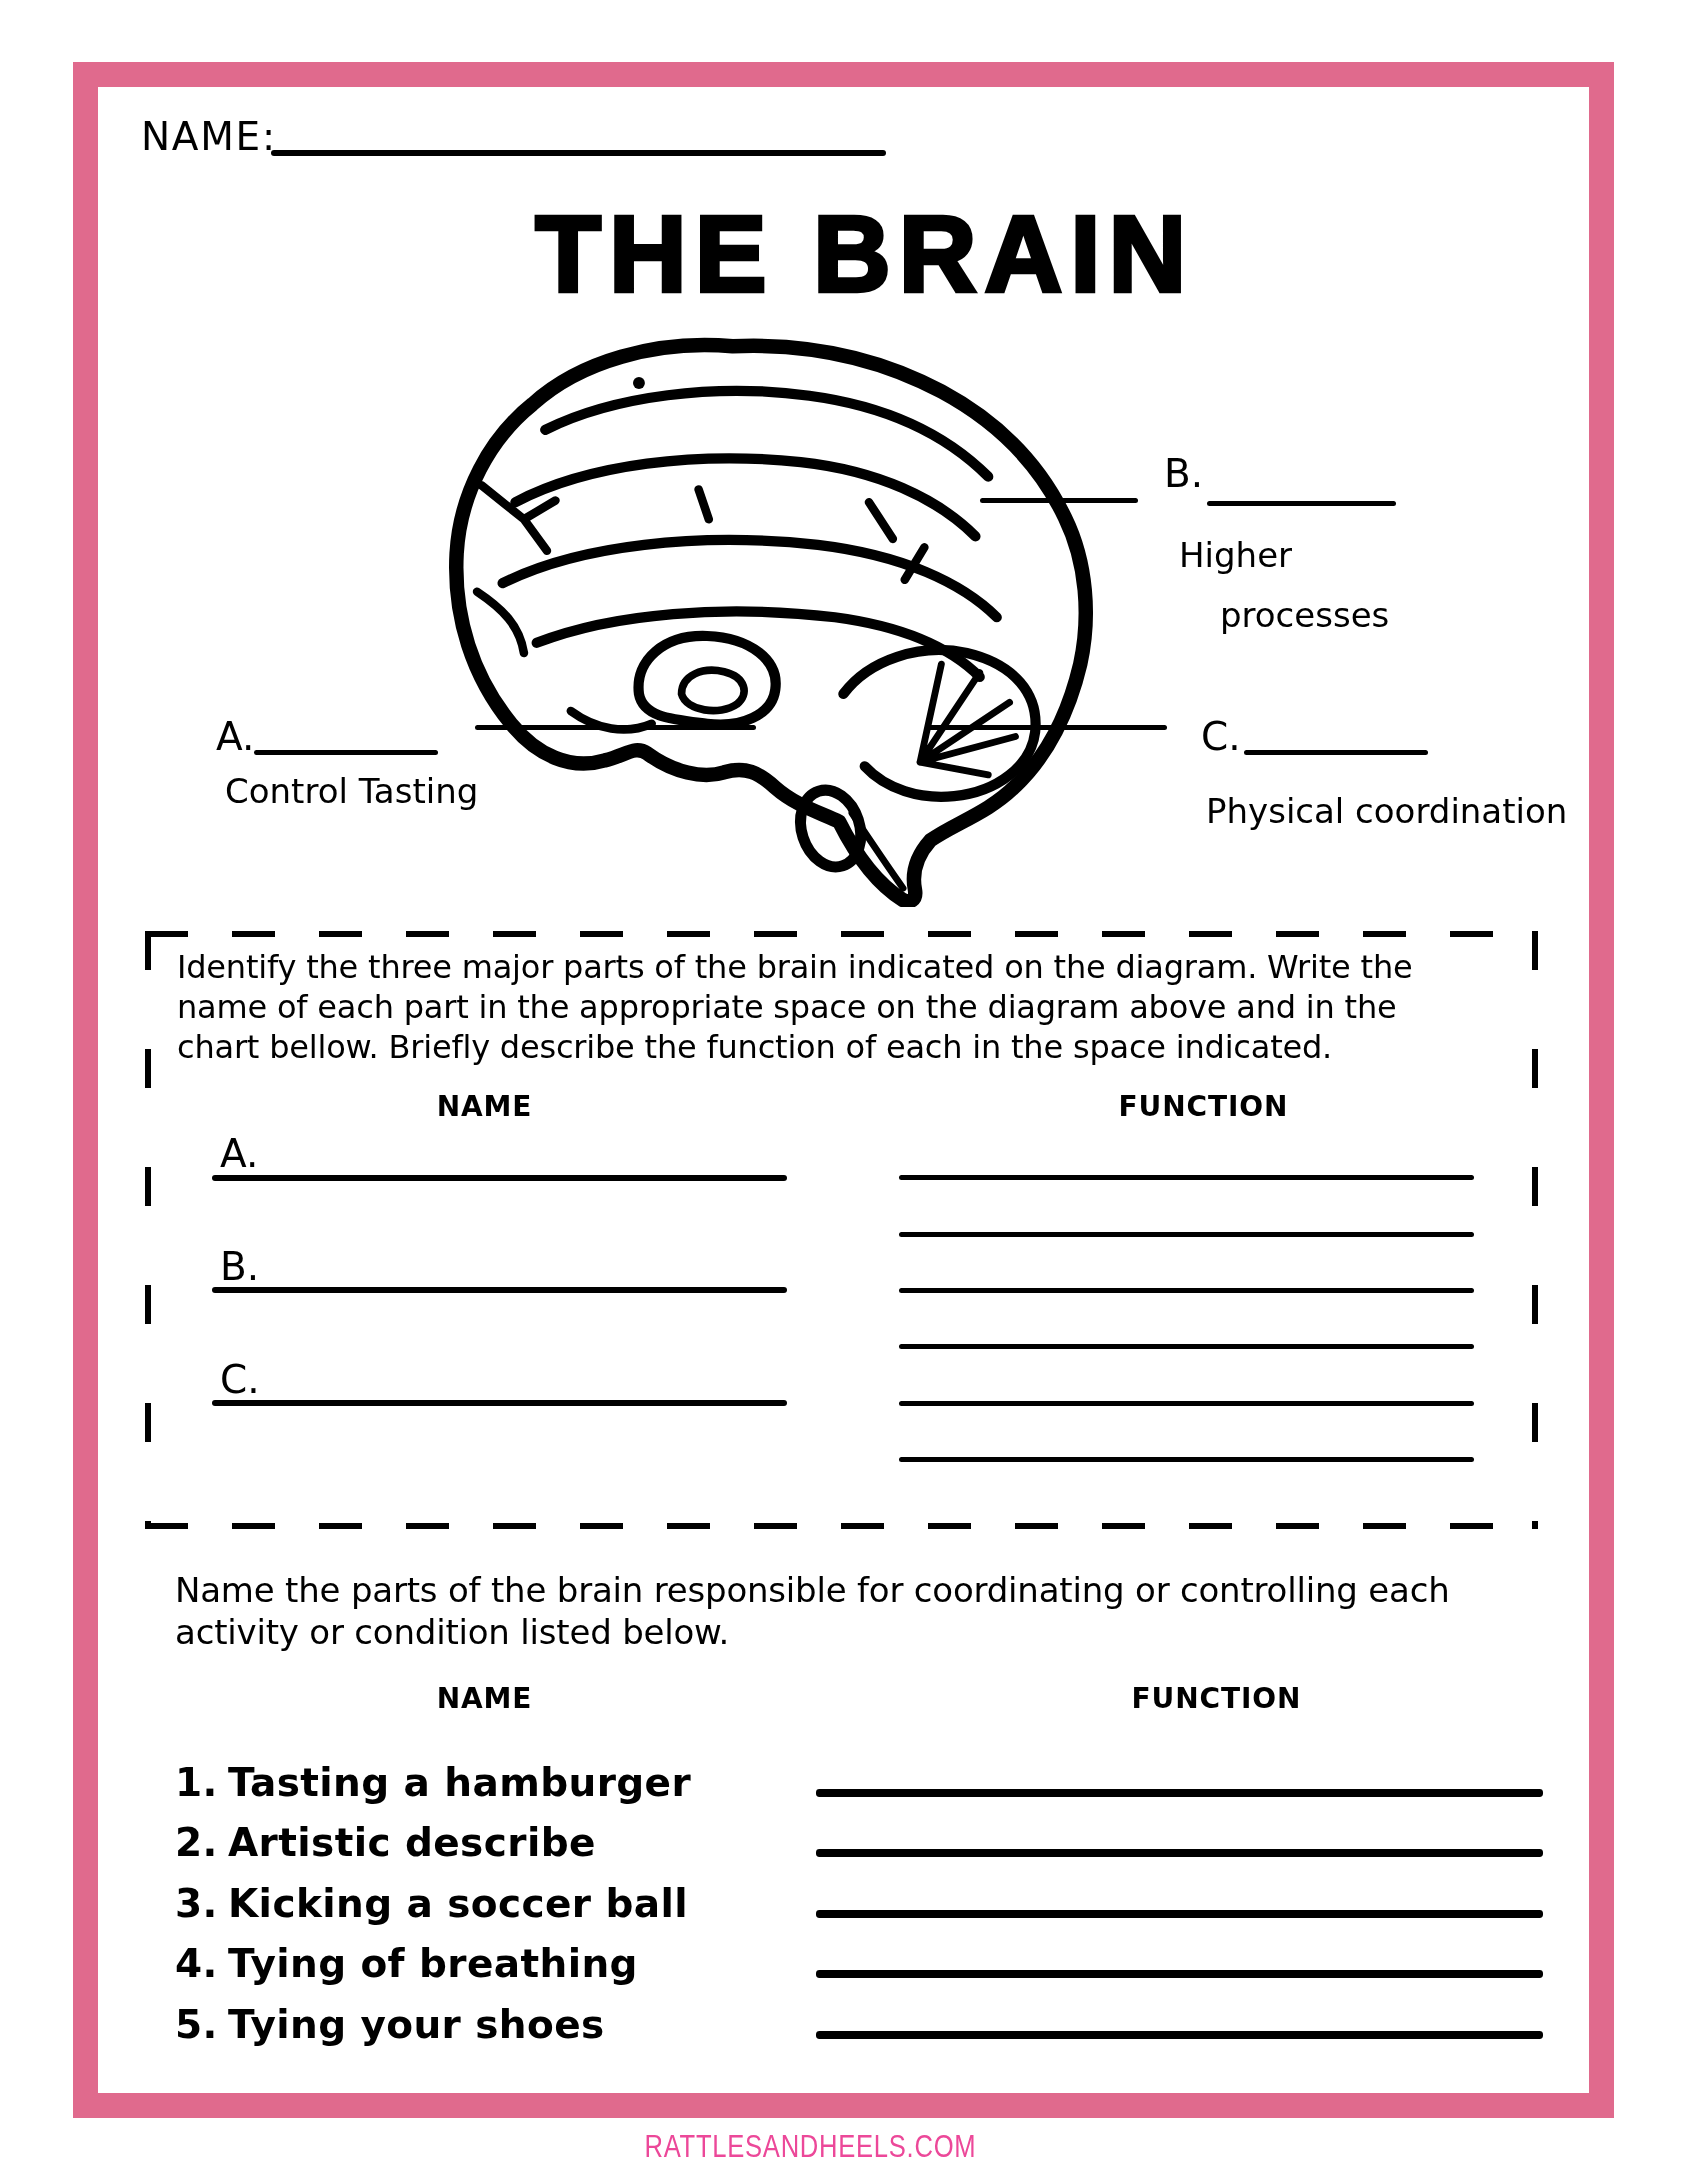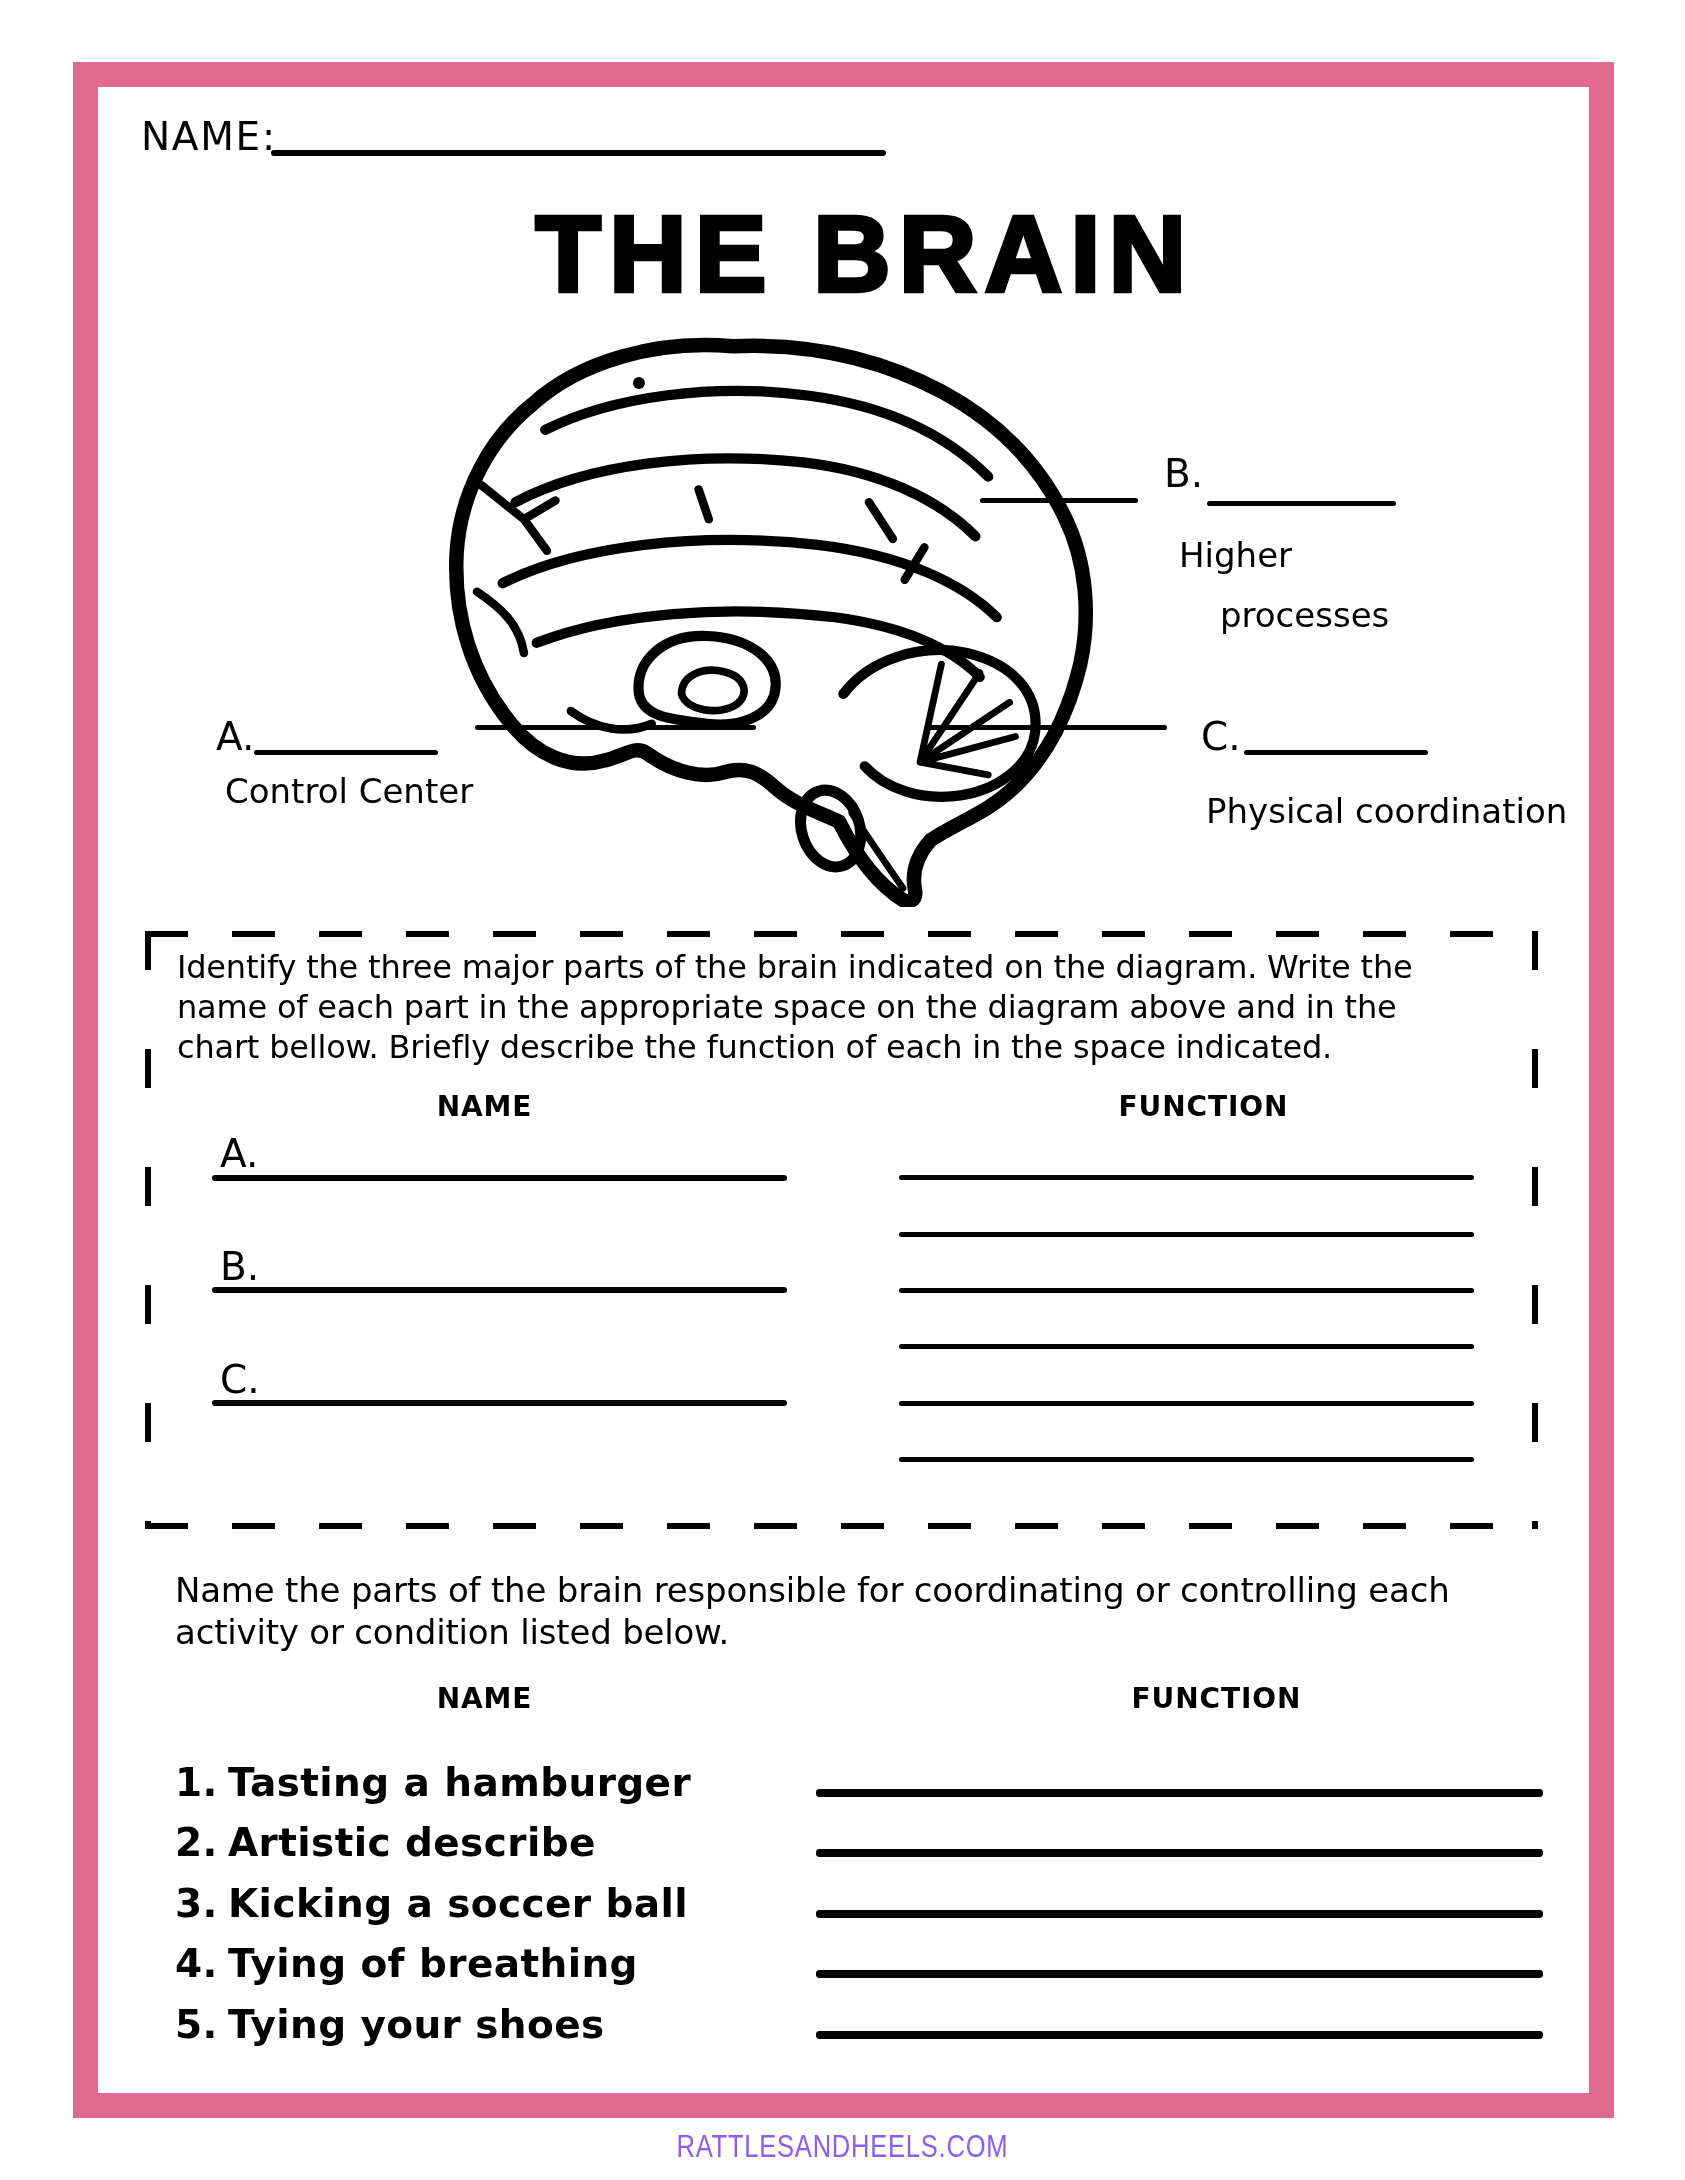--- a/index.html
+++ b/index.html
@@ -24,22 +24,22 @@
   
   .dash-h{position:absolute;height:6px;
           background:repeating-linear-gradient(90deg,#000 0 43px,transparent 43px 87px);}
   .dash-v{position:absolute;width:6px;
           background:repeating-linear-gradient(180deg,#000 0 39px,transparent 39px 118px);}
   .instr{font-size:32px;line-height:40px;letter-spacing:-0.2px;}
   .hdr{font-weight:bold;font-size:28px;text-align:center;width:273px;letter-spacing:0.9px;}
   .rowletter{font-size:39px;}
   .item{font-size:39px;font-weight:bold;letter-spacing:0.4px;}
   .item .num{display:inline-block;width:53px;}
-  .footer{left:0;top:2128px;width:1620px;text-align:center;color:#8b5cf6;
-          font-family:"Liberation Sans",sans-serif;font-size:32px;letter-spacing:0.9px;padding-left:32px;}
+  .footer{left:0;top:2128px;width:1620px;text-align:center;color:#ec4899;
+          font-family:"Liberation Sans",sans-serif;font-size:32px;letter-spacing:0.9px;}
   .footer span{display:inline-block;transform:scaleX(0.8);}
   svg .ln{fill:none;stroke:#000;stroke-linecap:round;stroke-linejoin:round;}
 </style>
 </head>
 <body>
 
 <div class="frame"></div>
 
 <div class="abs hand name-label">NAME:</div>
 <div class="line" style="left:271px;top:150px;width:615px;height:6px;"></div>
@@ -75,21 +75,21 @@
 
 <div class="line" style="left:980px;top:498px;width:158px;height:5.1px;"></div>
 <div class="abs hand dlabel" style="left:1164px;top:451px;">B.</div>
 <div class="line" style="left:1207px;top:501px;width:189px;height:5.1px;"></div>
 <div class="abs hand dcap" style="left:1179px;top:535px;">Higher</div>
 <div class="abs hand dcap" style="left:1220px;top:595px;">processes</div>
 
 <div class="line" style="left:475px;top:725px;width:281px;height:5.1px;"></div>
 <div class="abs hand dlabel" style="left:216px;top:714px;">A.</div>
 <div class="line" style="left:254px;top:750px;width:184px;height:5.1px;"></div>
-<div class="abs hand dcap" style="left:225px;top:771px;">Control Center</div>
+<div class="abs hand dcap" style="left:225px;top:771px;">Control Tasting</div>
 
 <div class="line" style="left:925px;top:725px;width:242px;height:5.1px;"></div>
 <div class="abs hand dlabel" style="left:1201px;top:714px;">C.</div>
 <div class="line" style="left:1244px;top:750px;width:184px;height:5.1px;"></div>
 <div class="abs hand dcap" style="left:1206px;top:771px;margin-top:20px;">Physical coordination</div>
 
 <div>
   <div class="dash-h" style="left:145px;top:931px;width:1393px;"></div>
   <div class="dash-h" style="left:145px;top:1523px;width:1393px;"></div>
   <div class="dash-v" style="left:145px;top:931px;height:598px;"></div>

